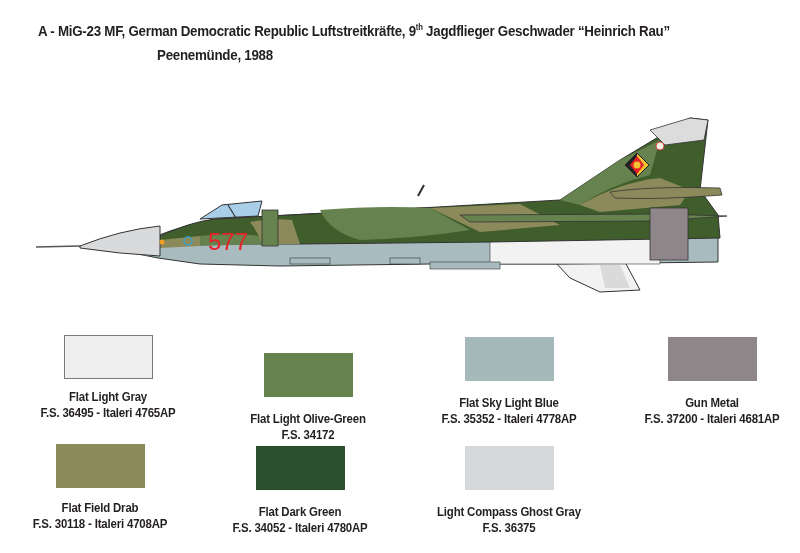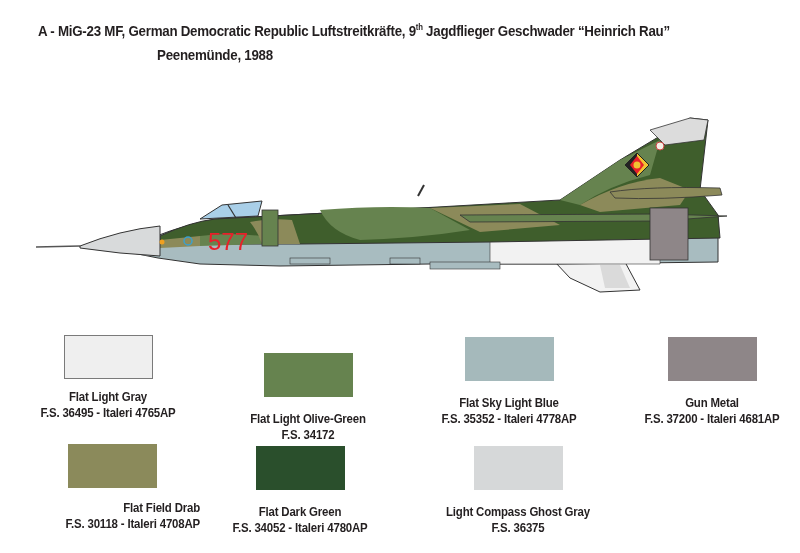--- a/index.html
+++ b/index.html
@@ -94,27 +94,27 @@
   <div class="swatch-box" style="background:#a5b9bb;"></div>
   <div class="swatch-label" style="margin-top:14px">Flat Sky Light Blue</div>
   <div class="swatch-label" style="margin-top:0">F.S. 35352 - Italeri 4778AP</div>
 </div>
 <div class="swatch-item" style="left:612px; top:337px;">
   <div class="swatch-box" style="background:#8e8688;"></div>
   <div class="swatch-label" style="margin-top:14px">Gun Metal</div>
   <div class="swatch-label" style="margin-top:0">F.S. 37200 - Italeri 4681AP</div>
 </div>
 
-<div class="swatch-item" style="left:12px; top:444px;text-align:right;">
+<div class="swatch-item" style="left:0; top:444px;">
   <div class="swatch-box" style="background:#8b8a5b;"></div>
   <div class="swatch-label" style="margin-top:12px">Flat Field Drab</div>
   <div class="swatch-label" style="margin-top:0">F.S. 30118 - Italeri 4708AP</div>
 </div>
 <div class="swatch-item" style="left:200px; top:446px;">
   <div class="swatch-box" style="background:#2a4f2c;"></div>
   <div class="swatch-label" style="margin-top:14px">Flat Dark Green</div>
   <div class="swatch-label" style="margin-top:0">F.S. 34052 - Italeri 4780AP</div>
 </div>
-<div class="swatch-item" style="left:418px; top:446px;">
+<div class="swatch-item" style="left:409px; top:446px;">
   <div class="swatch-box" style="background:#d6d8d9;"></div>
   <div class="swatch-label" style="margin-top:14px">Light Compass Ghost Gray</div>
   <div class="swatch-label" style="margin-top:0">F.S. 36375</div>
 </div>
 
 </body></html>

